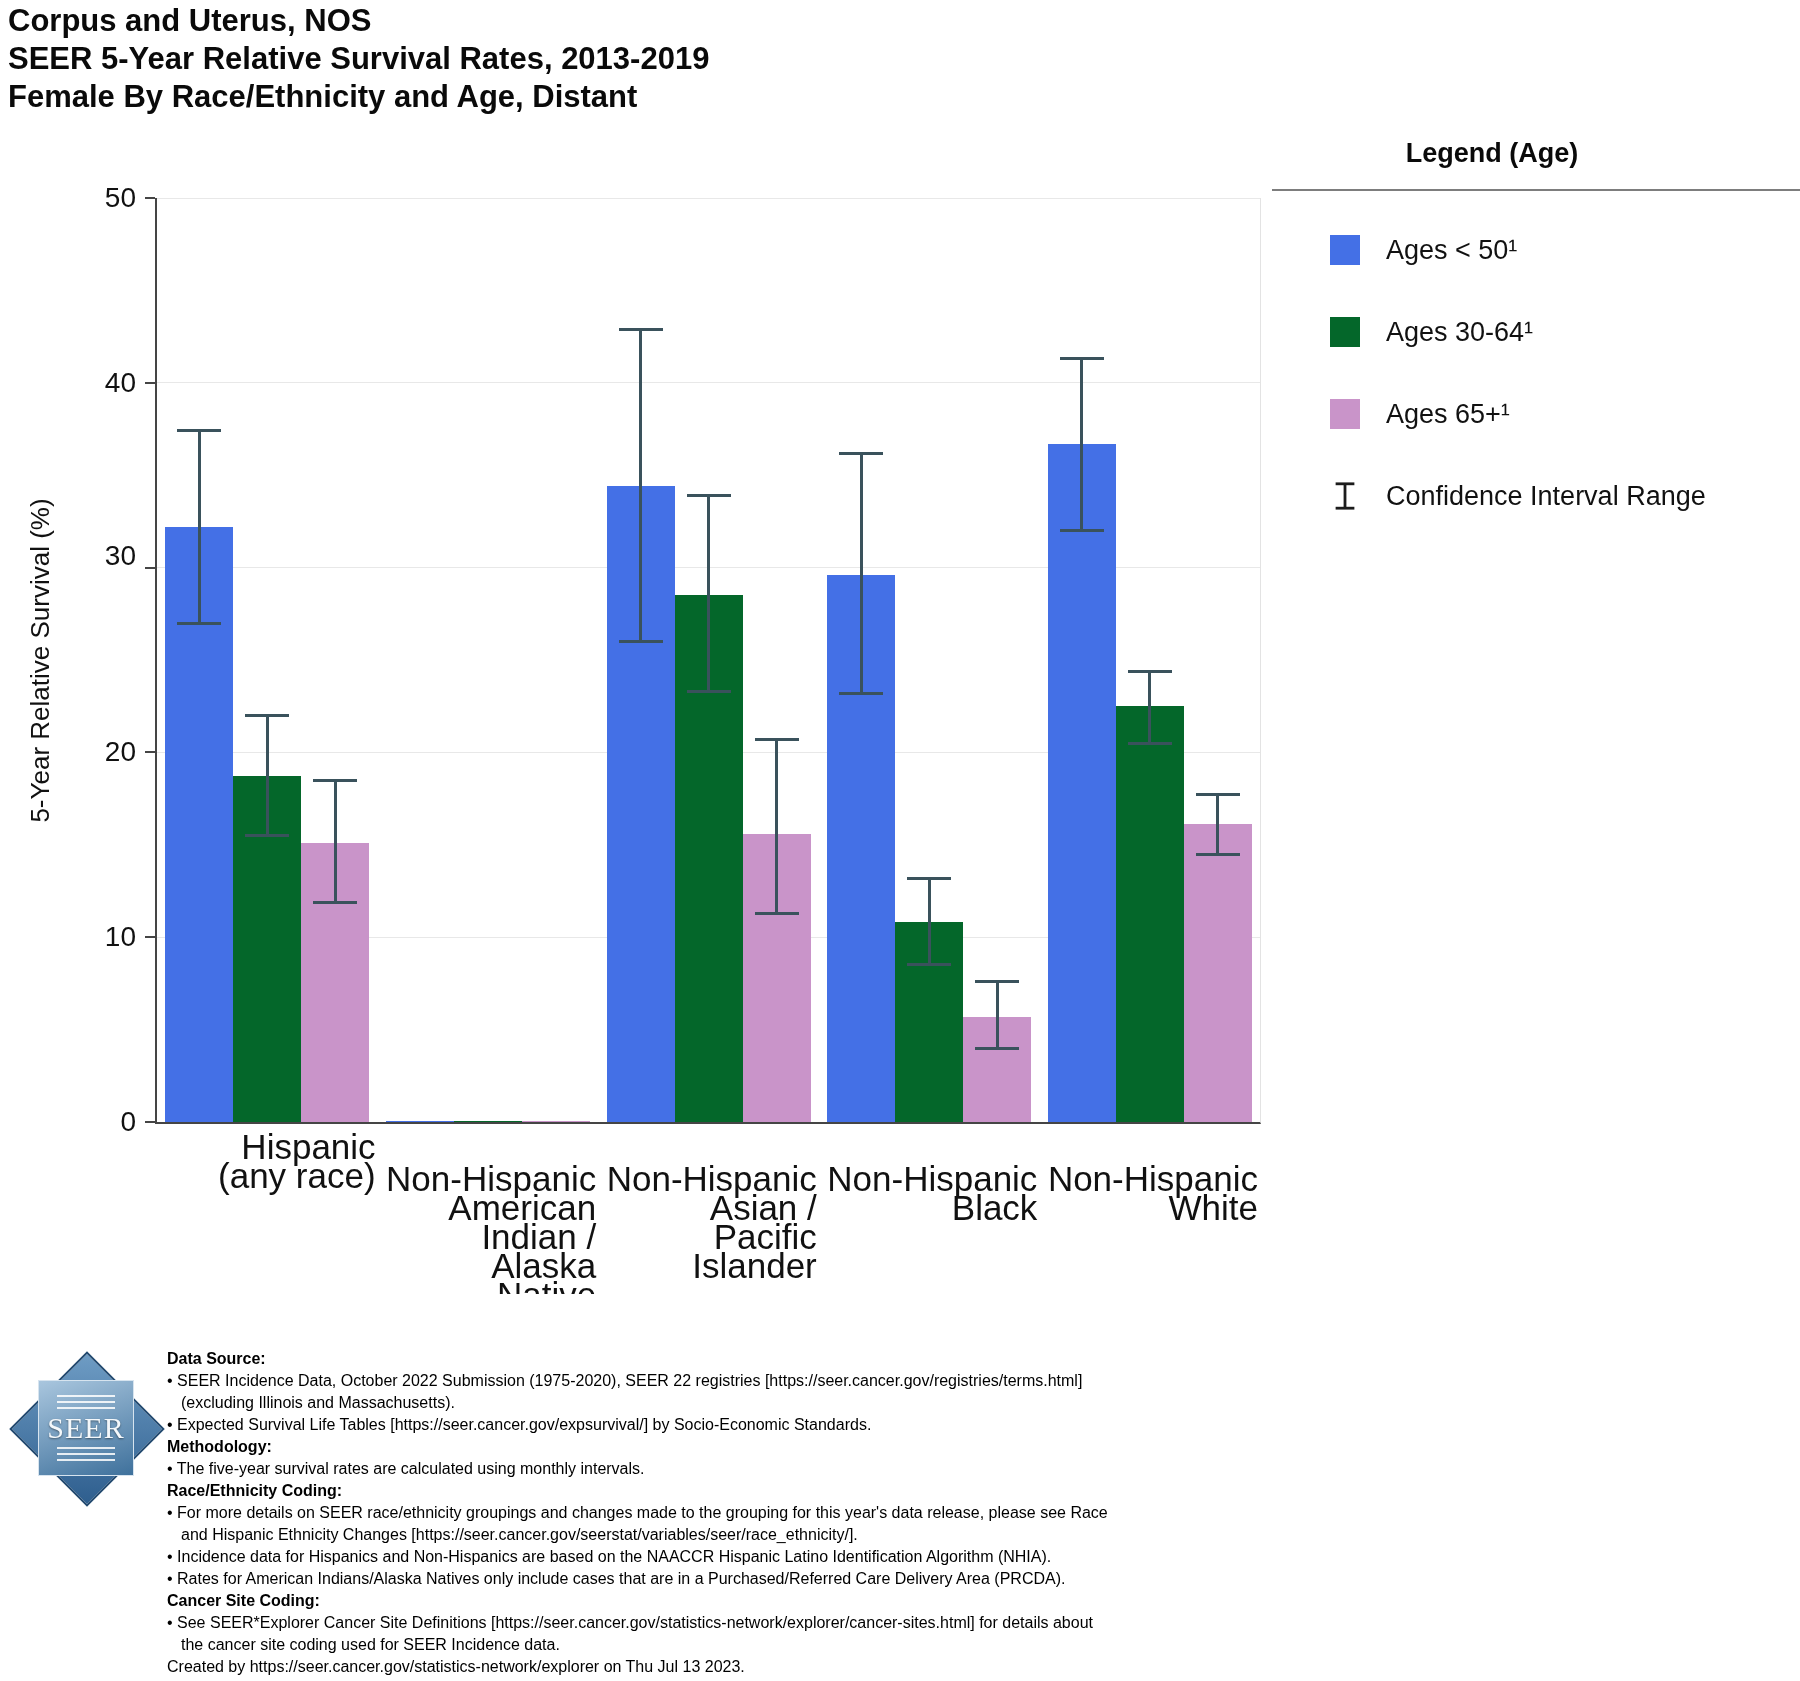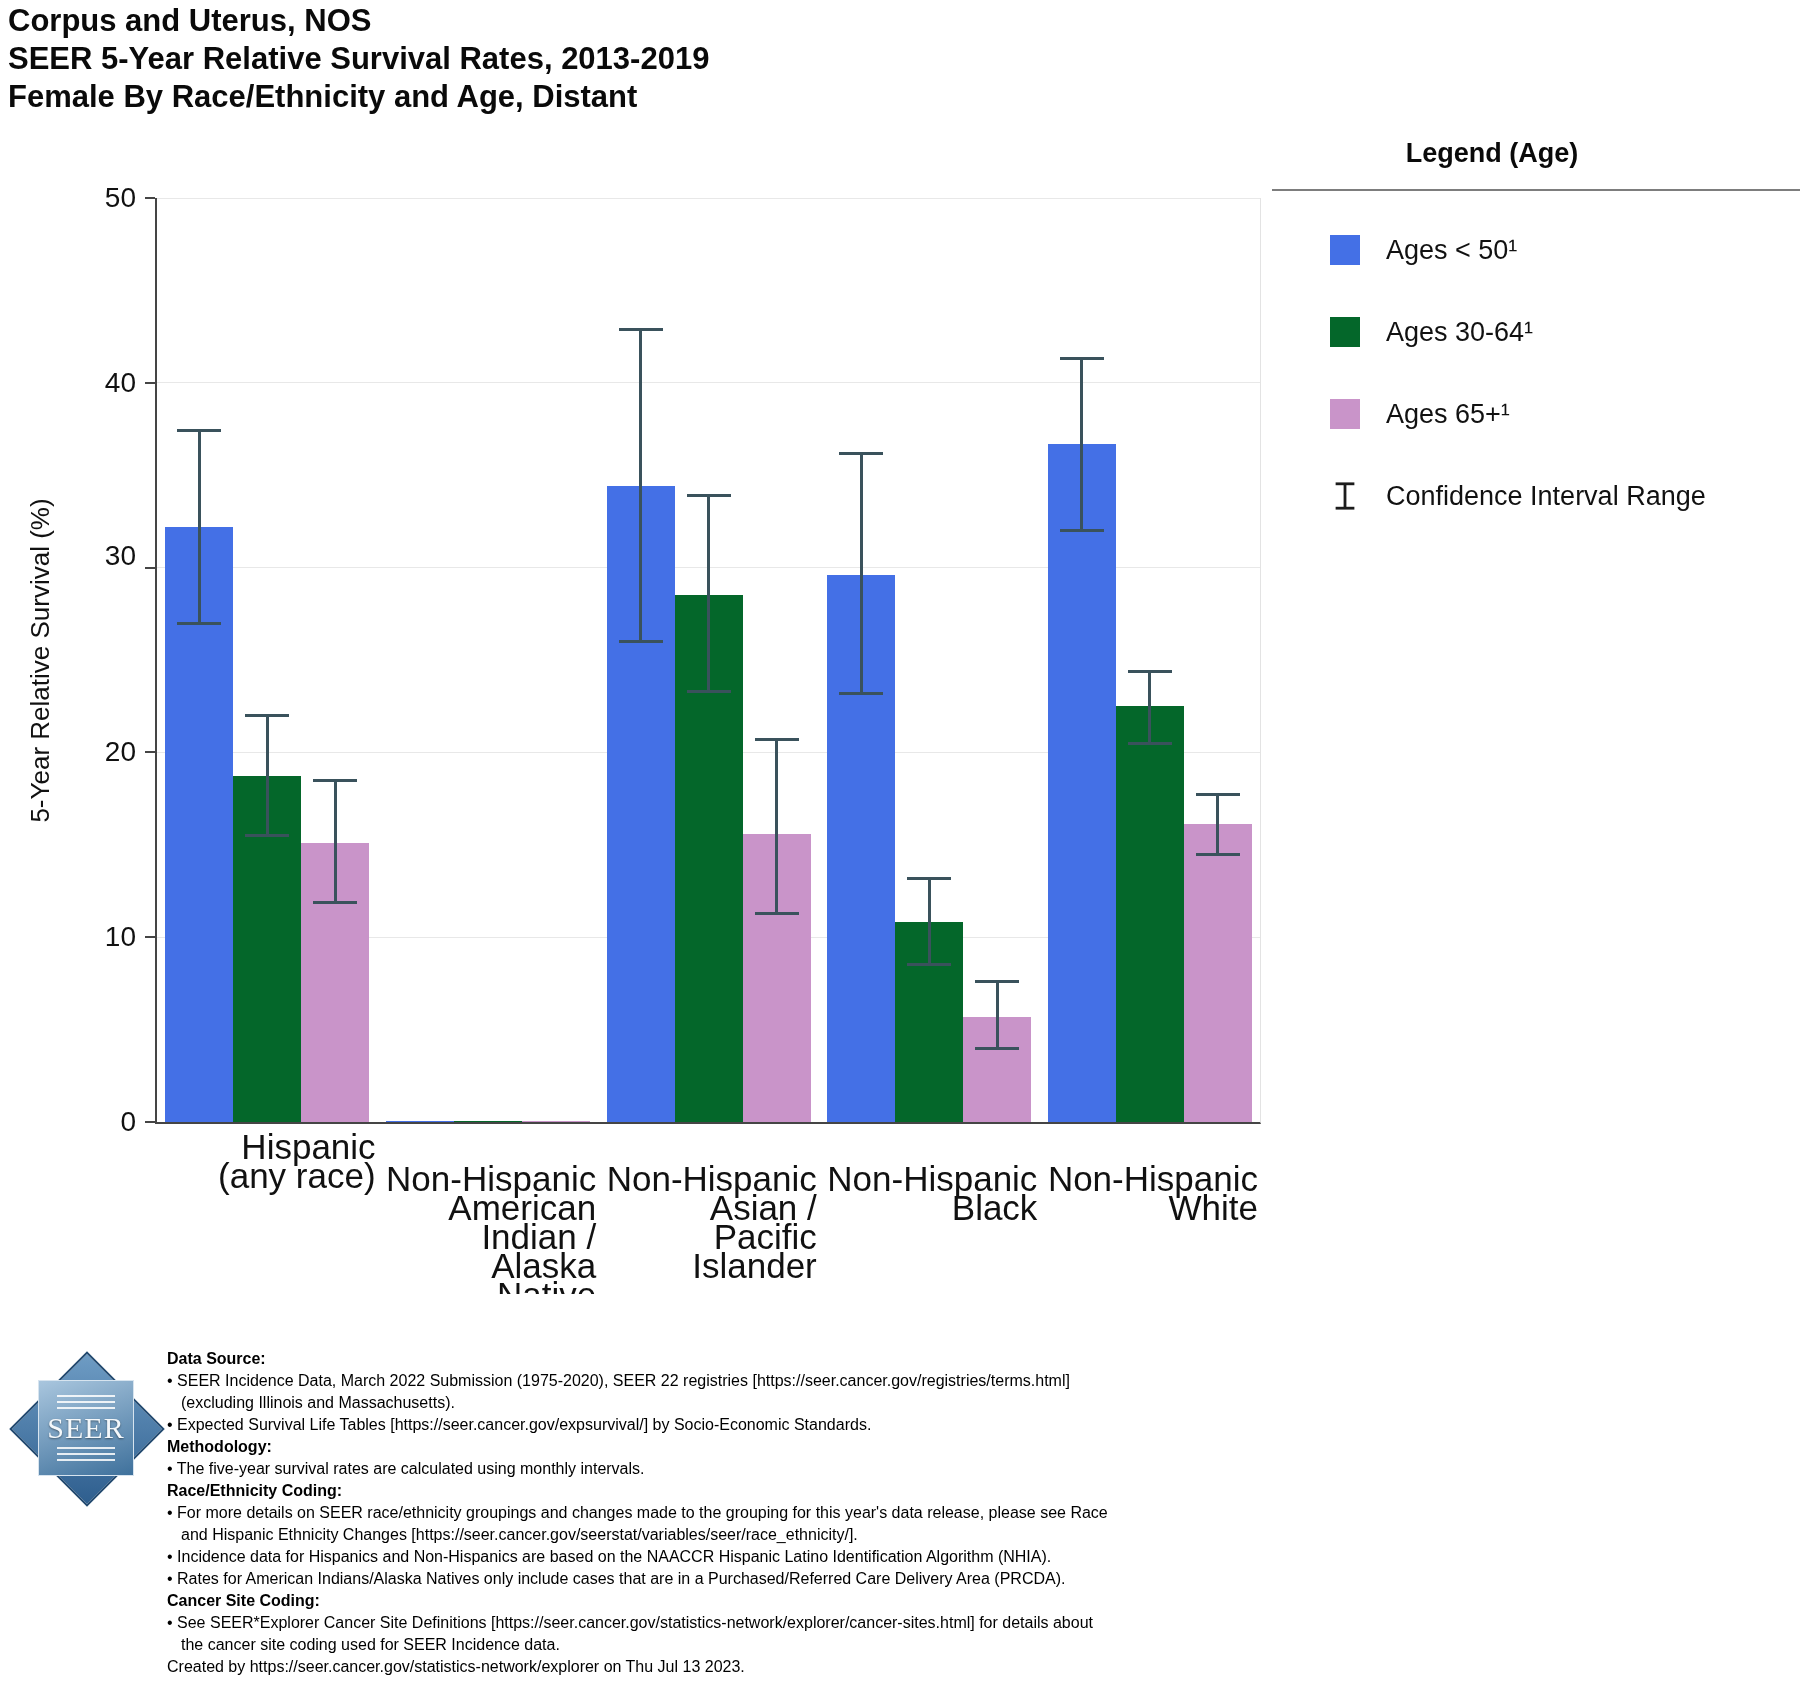--- a/index.html
+++ b/index.html
@@ -204,21 +204,21 @@
     <div class="logo">
       <div class="logo-diamond"></div>
       <div class="logo-inner">
         <div class="logo-stripes"></div>
         <div class="logo-text">SEER</div>
         <div class="logo-stripes"></div>
       </div>
     </div>
     <div class="notes" id="notes">
         <div class="note bold">Data Source:</div>
-        <div class="note bullet">• SEER Incidence Data, March 2022 Submission (1975-2020), SEER 22 registries [https://seer.cancer.gov/registries/terms.html]</div>
+        <div class="note bullet">• SEER Incidence Data, October 2022 Submission (1975-2020), SEER 22 registries [https://seer.cancer.gov/registries/terms.html]</div>
         <div class="note cont">(excluding Illinois and Massachusetts).</div>
         <div class="note bullet">• Expected Survival Life Tables [https://seer.cancer.gov/expsurvival/] by Socio-Economic Standards.</div>
         <div class="note bold">Methodology:</div>
         <div class="note bullet">• The five-year survival rates are calculated using monthly intervals.</div>
         <div class="note bold">Race/Ethnicity Coding:</div>
         <div class="note bullet">• For more details on SEER race/ethnicity groupings and changes made to the grouping for this year's data release, please see Race</div>
         <div class="note cont">and Hispanic Ethnicity Changes [https://seer.cancer.gov/seerstat/variables/seer/race_ethnicity/].</div>
         <div class="note bullet">• Incidence data for Hispanics and Non-Hispanics are based on the NAACCR Hispanic Latino Identification Algorithm (NHIA).</div>
         <div class="note bullet">• Rates for American Indians/Alaska Natives only include cases that are in a Purchased/Referred Care Delivery Area (PRCDA).</div>
         <div class="note bold">Cancer Site Coding:</div>

